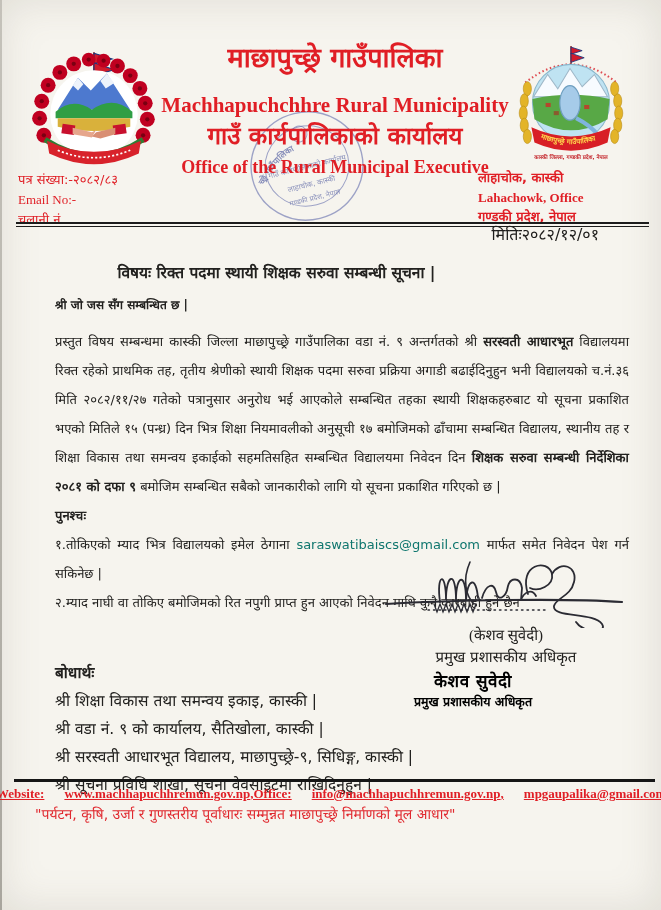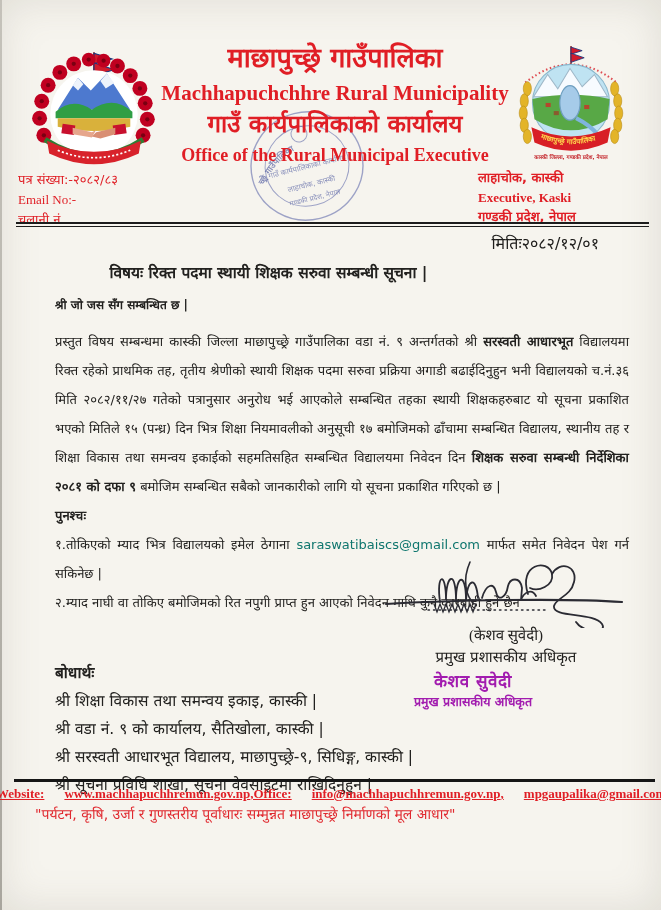--- a/index.html
+++ b/index.html
@@ -8,42 +8,42 @@
     background:#f6f4ee;
     box-shadow:inset 0 0 40px rgba(120,115,100,.18);
     font-family:"DejaVu Sans","Liberation Sans",sans-serif;
     color:#22211f;overflow:hidden;
   }
   .paper::before{content:"";position:absolute;left:0;top:0;width:2px;height:100%;
     background:linear-gradient(#b5b2aa,#8d8a82);opacity:.7;}
   
   .hdr{position:absolute;left:150px;top:42px;width:370px;text-align:center;line-height:1.15;}
   .hdr .np1{font-size:27px;font-weight:bold;color:#e01e25;}
-  .hdr .en1{font-size:21px;font-weight:bold;color:#e01e25;font-family:"Liberation Serif","DejaVu Serif",serif;margin-top:8px;}
+  .hdr .en1{font-size:21px;font-weight:bold;color:#e01e25;font-family:"Liberation Serif","DejaVu Serif",serif;margin-top:20px;}
   .hdr .np2{font-size:24px;font-weight:bold;color:#e01e25;margin-top:6px;}
   .hdr .en2{font-size:18px;font-weight:bold;color:#e01e25;font-family:"Liberation Serif","DejaVu Serif",serif;margin-top:6px;}
   .meta-left{position:absolute;left:18px;top:170px;font-size:13px;font-weight:normal;line-height:1.55;color:#e01e25;}
   .meta-left .en{font-family:"Liberation Serif","DejaVu Serif",serif;}
   .meta-right{position:absolute;left:478px;top:168px;font-size:13px;font-weight:bold;line-height:1.5;color:#e01e25;}
   .meta-right .en{font-family:"Liberation Serif","DejaVu Serif",serif;}
   .rule{position:absolute;left:16px;right:12px;top:222px;height:2px;
     border-top:2px solid #1c1c1c;border-bottom:1px solid #1c1c1c;}
-  .date{position:absolute;right:62px;top:232px;font-size:16px;color:#1d1c1a;}
-  .subject{position:absolute;left:0;top:261px;width:537px;text-align:center;font-size:15.5px;font-weight:bold;}
+  .date{position:absolute;right:62px;top:223px;font-size:16px;color:#1d1c1a;}
+  .subject{position:absolute;left:0;top:261px;width:537px;text-align:center;font-size:15.5px;font-weight:bold;padding-left:8px;}
   .salute{position:absolute;left:55px;top:296px;font-size:12px;font-weight:bold;}
   .content{position:absolute;left:55px;top:327px;width:574px;font-size:13px;line-height:29px;}
   .content p{margin:0;text-align:justify;}
   .content .plain{text-align:left;}
   .email{color:#0f766e;cursor:pointer;}
   
   .sigblock{position:absolute;left:372px;top:558px;width:268px;text-align:center;}
   .sigblock svg{display:block;margin:0 auto;}
   .sig-name{font-size:15px;margin-top:-4px;font-family:Liberation Serif, serif;}
   .sig-title{font-size:15px;margin-top:2px;}
-  .stampname{position:absolute;left:388px;top:669px;width:170px;text-align:center;color:#a21caf;}
+  .stampname{position:absolute;left:388px;top:669px;width:170px;text-align:center;color:#000000;}
   .stampname .n{font-size:17px;font-weight:bold;letter-spacing:.5px;}
   .stampname .t{font-size:12.5px;font-weight:bold;margin-top:1px;}
   
   .cc{position:absolute;left:55px;top:659px;font-size:15.5px;line-height:28px;}
   .cc .h{font-weight:bold;}
   
   .footrule{position:absolute;left:14px;right:6px;top:779px;border-top:3px solid #161616;}
   .footline{position:absolute;left:-4px;top:786px;width:640px;font-size:13px;color:#e01e25;
     font-family:"Liberation Serif","DejaVu Serif",serif;font-weight:bold;white-space:nowrap;}
   .footline .lnk{text-decoration:underline;cursor:pointer;margin-left:20px;}
@@ -180,21 +180,21 @@
     <div class="en2">Office of the Rural Municipal Executive</div>
   </div>
 
   <div class="meta-left">
     <div>पत्र संख्या:-२०८२/८३</div>
     <div class="en">Email No:-</div>
     <div>चलानी नं.</div>
   </div>
   <div class="meta-right">
     <div>लाहाचोक, कास्की</div>
-    <div class="en">Executive, Kaski</div>
+    <div class="en">Lahachowk, Office</div>
     <div>गण्डकी प्रदेश, नेपाल</div>
   </div>
 
   <div class="rule"></div>
 
   <div class="date">मितिः२०८२/१२/०१</div>
 
   <div class="subject">विषयः रिक्त पदमा स्थायी शिक्षक सरुवा सम्बन्धी सूचना |</div>
   <div class="salute">श्री जो जस सँग सम्बन्धित छ |</div>
 

